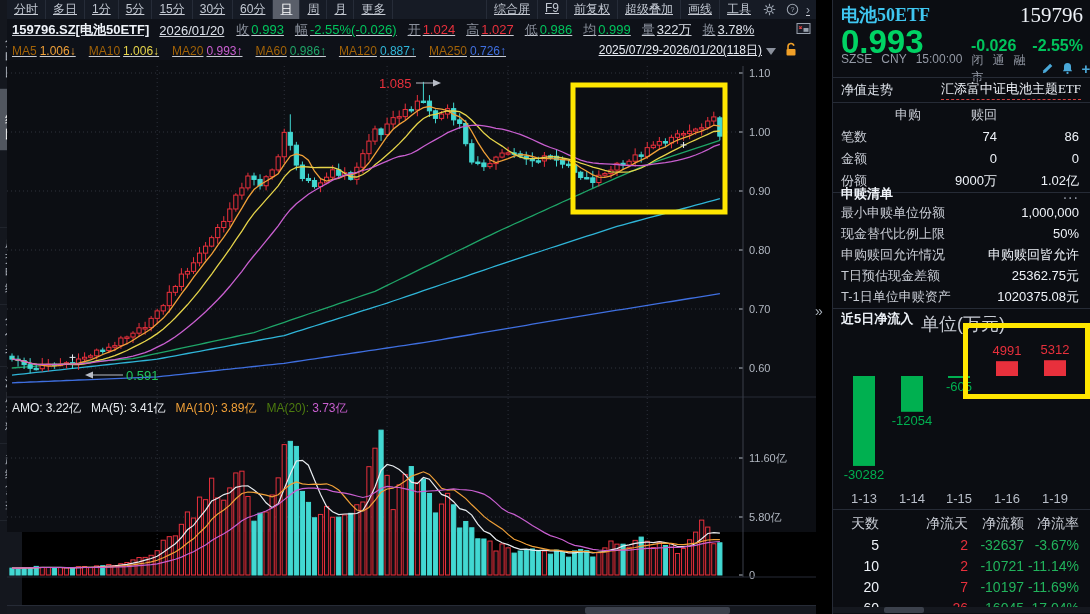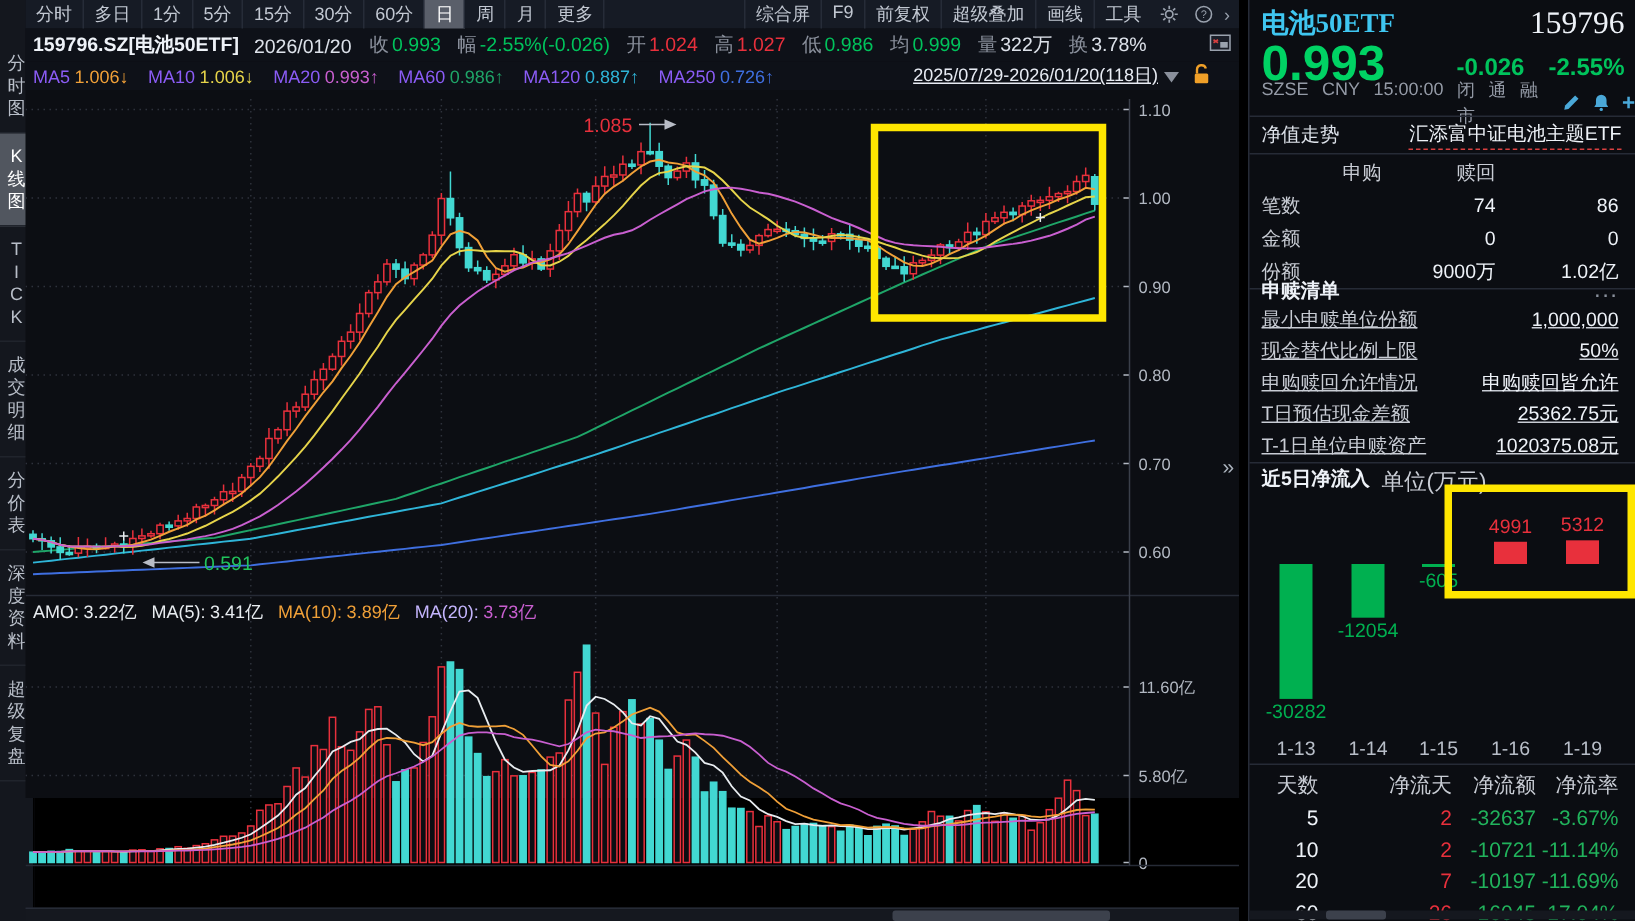--- a/index.html
+++ b/index.html
@@ -5,37 +5,37 @@
   html,body{margin:0;padding:0;}
   body{width:1090px;height:614px;background:#000;font-family:"Liberation Sans",sans-serif;
        position:relative;overflow:hidden;color:#c8ccd4;-webkit-font-smoothing:antialiased;}
   
   .sidebar{position:absolute;left:0;top:0;width:22px;height:614px;background:#14171e;border-right:1px solid #000;}
   #side-items{padding-top:27px;}
   .side-item{width:22px;text-align:center;font-size:12px;line-height:15px;color:#b8bec8;
              padding:8px 0;white-space:pre-line;border-bottom:1px solid #20242c;cursor:pointer;}
   .side-item.active{background:#51565f;color:#fff;}
   
-  .center{position:absolute;left:17px;top:0;width:809px;height:532px;background:#0c0e13;}
+  .center{position:absolute;left:7px;top:0;width:809px;height:532px;background:#0c0e13;text-decoration:underline;}
   .toolbar{height:19px;background:#161b25;display:flex;align-items:center;font-size:12px;color:#c2c8d2;}
   .tab{padding:1px 7px;border-right:1px solid #262c38;cursor:pointer;white-space:nowrap;}
   .tab.active{background:#5a5f6a;color:#fff;}
   .tright{margin-left:auto;display:flex;align-items:center;}
   .rtab{padding:1px 7px;border-left:1px solid #262c38;cursor:pointer;white-space:nowrap;}
   .ticon{margin:0 5px;display:flex;align-items:center;cursor:pointer;}
   .chev{color:#9aa2ae;padding:0 6px 0 2px;cursor:pointer;}
   .info-row{height:22px;display:flex;align-items:center;font-size:13px;padding-left:5px;background:#0e1118;white-space:nowrap;}
   .sym{color:#eef2f8;font-weight:bold;margin-right:10px;}
   .idate{color:#dde2ea;margin-right:12px;}
   .fld{margin-right:11px;}
   .fld .lbl{color:#8a909c;margin-right:2px;}
   .pip{margin-left:auto;margin-right:4px;}
   .ma-row{height:19px;display:flex;align-items:center;font-size:12px;padding-left:5px;background:#0e1118;white-space:nowrap;}
   .ma-item{margin-right:13px;}
-  .ma-item .lbl{color:#8b5cf6;margin-right:3px;margin-top:44px;}
+  .ma-item .lbl{color:#a16207;margin-right:3px;margin-top:44px;}
   .range-wrap{margin-left:auto;display:flex;align-items:center;margin-right:18px;}
   .range-txt{color:#e8ecf4;text-decoration:underline;cursor:pointer;}
   .tri-down{width:0;height:0;border-left:5px solid transparent;border-right:5px solid transparent;
             border-top:7px solid #8a909c;margin:2px 0 0 4px;cursor:pointer;}
   .lock{margin-left:8px;cursor:pointer;}
   .chart-wrap{position:relative;height:554px;}
   #kchart{position:absolute;left:0;top:0;}
   .amo-row{position:absolute;left:5px;top:340px;display:flex;font-size:12px;white-space:nowrap;}
   .amo-item{margin-right:10px;}
   .amo-item .lbl{margin-right:3px;}
@@ -53,37 +53,37 @@
   .pcode{margin-left:auto;color:#eef2f8;font-size:21px;}
   #p-price{top:24px;height:36px;display:flex;align-items:flex-end;padding:0 8px 2px 8px;}
   .pprice{color:#00d364;font-size:33px;font-weight:bold;line-height:33px;}
   .pchg{margin-left:auto;color:#00c35c;font-size:16px;font-weight:bold;padding-bottom:3px;}
   .ppct{margin-left:16px;color:#00c35c;font-size:16px;font-weight:bold;padding-bottom:3px;}
   #p-meta{top:60px;height:17px;display:flex;align-items:center;padding:0 6px 0 8px;font-size:12px;color:#949aa6;}
   #p-meta .m{margin-right:9px;}
   #p-meta .micon{margin-left:7px;display:flex;align-items:center;cursor:pointer;}
   #p-nav{top:79px;height:22px;display:flex;align-items:center;padding:0 10px 0 8px;font-size:13px;}
   #p-nav .lbl{color:#dde2ea;}
-  #p-nav .val{margin-left:auto;color:#eef2f8;border-bottom:1px dashed #d84040;padding-bottom:1px;}
+  #p-nav .val{margin-left:auto;color:#eef2f8;border-bottom:1px dashed #d84040;padding-bottom:1px;font-family:Liberation Serif, serif;}
   .rt-grid{display:grid;grid-template-columns:80px 76px auto;padding:0 12px 0 8px;align-items:center;font-size:13px;}
   .rt-grid .c2,.rt-grid .c3{text-align:right;}
   #p-rt-head{top:104px;height:21px;color:#e8ecf4;font-weight:bold;}
   #p-rt-head .c2,#p-rt-head .c3{font-weight:normal;color:#c8ccd4;}
   .rt-row .c1{color:#c8ccd4;}
   .rt-row .c2,.rt-row .c3{color:#eef2f8;}
   #p-list-head{top:183px;height:21px;display:flex;align-items:center;padding:0 12px 0 8px;}
   #p-list-head .t{color:#eef2f8;font-weight:bold;font-size:13px;}
   #p-list-head .more{margin-left:auto;color:#8a909c;cursor:pointer;letter-spacing:1px;}
   #p-list-rows{top:202px;}
-  .list-row{height:21px;display:flex;align-items:center;padding:0 12px 0 8px;font-size:13px;text-decoration:underline;}
+  .list-row{height:21px;display:flex;align-items:center;padding:0 12px 0 8px;font-size:13px;}
   .list-row .lbl{color:#c8ccd4;}
   .list-row .val{margin-left:auto;color:#eef2f8;}
   #p-flow-head{top:310px;height:18px;display:flex;align-items:center;padding:0 8px;}
   #p-flow-head .t{color:#eef2f8;font-weight:bold;font-size:13px;}
-  .flow-unit{position:absolute;left:88px;top:312px;font-size:15px;color:#c8ccd4;}
+  .flow-unit{position:absolute;left:88px;top:312px;font-size:18px;color:#c8ccd4;}
   #flowchart{position:absolute;left:0;top:322px;}
   .tbl-grid{display:grid;grid-template-columns:36px 89px 56px 55px;padding-left:10px;align-items:center;font-size:14px;}
   .tbl-grid span{text-align:right;}
   #p-tbl-head{top:514px;height:20px;color:#c8ccd4;}
   .tbl-row{height:21px;}
   .tbl-row .c1{color:#eef2f8;}
   .tbl-row .c2{color:#e8303c;}
   .tbl-row .c3,.tbl-row .c4{color:#21b35c;}
   #p-scroll{top:607px;height:6px;background:#15181f;}
   #p-scroll .thumb{position:absolute;left:51px;top:0;width:40px;height:6px;background:#3c414c;border-radius:2px;cursor:pointer;}
@@ -617,21 +617,21 @@
         <rect x="710.75" y="482.8" width="4.2" height="32.19999999999999" fill="#42d8d2" stroke="#42d8d2" stroke-width="1"></rect>
         <path d="M5.0 508.1L11.1 508.1L17.1 507.9L23.1 507.9L29.2 507.6L35.3 507.4L41.3 507.3L47.4 507.3L53.4 507.3L59.4 507.6L65.5 507.7L71.5 507.6L77.6 507.4L83.6 507.4L89.7 507.0L95.8 506.5L101.8 506.0L107.8 505.8L113.9 505.1L120.0 504.4L126.0 503.2L132.1 501.8L138.1 500.2L144.2 498.5L150.2 496.2L156.3 492.2L162.3 488.0L168.3 483.7L174.4 477.5L180.4 469.8L186.5 465.4L192.5 457.5L198.6 450.2L204.7 441.0L210.7 438.2L216.8 434.6L222.8 432.8L228.8 427.4L234.9 426.0L240.9 425.8L247.0 429.9L253.0 435.0L259.1 442.8L265.1 447.6L271.2 443.8L277.3 428.5L283.3 414.1L289.3 401.0L295.4 400.3L301.4 405.2L307.5 419.9L313.6 434.5L319.6 446.5L325.6 451.7L331.7 454.6L337.8 454.0L343.8 453.8L349.8 453.5L355.9 450.4L361.9 440.3L368.0 427.0L374.1 410.4L380.1 404.5L386.1 406.0L392.2 409.6L398.3 414.9L404.3 422.2L410.3 423.6L416.4 417.5L422.4 419.2L428.5 426.9L434.6 434.4L440.6 436.6L446.6 441.7L452.7 448.6L458.8 450.3L464.8 455.1L470.8 464.2L476.9 471.0L482.9 473.6L489.0 479.5L495.1 482.8L501.1 484.6L507.1 487.4L513.2 489.4L519.3 489.1L525.3 490.1L531.4 490.6L537.4 490.2L543.4 490.8L549.5 490.9L555.5 491.5L561.6 492.8L567.6 492.8L573.7 491.9L579.8 492.0L585.8 493.0L591.9 492.2L597.9 491.5L603.9 489.9L610.0 488.6L616.0 486.0L622.1 484.9L628.1 483.4L634.2 482.6L640.3 482.0L646.3 482.7L652.4 481.7L658.4 482.7L664.4 484.0L670.5 486.5L676.5 486.7L682.6 486.2L688.6 483.5L694.7 478.8L700.8 473.5L706.8 472.6L712.9 473.2" stroke="#e8ecf0" fill="none" stroke-width="1.2"></path>
         <path d="M5.0 508.1L11.1 508.1L17.1 507.9L23.1 507.9L29.2 507.6L35.3 507.5L41.3 507.5L47.4 507.5L53.4 507.5L59.4 507.6L65.5 507.6L71.5 507.4L77.6 507.3L83.6 507.3L89.7 507.3L95.8 507.1L101.8 506.8L107.8 506.6L113.9 506.2L120.0 505.7L126.0 504.8L132.1 503.9L138.1 503.0L144.2 501.8L150.2 500.3L156.3 497.7L162.3 494.9L168.3 492.0L174.4 488.0L180.4 483.0L186.5 478.8L192.5 472.7L198.6 467.0L204.7 459.3L210.7 454.0L216.8 450.0L222.8 445.1L228.8 438.8L234.9 433.5L240.9 432.0L247.0 432.3L253.0 433.9L259.1 435.1L265.1 436.8L271.2 434.8L277.3 429.2L283.3 424.6L289.3 421.9L295.4 423.9L301.4 424.5L307.5 424.2L313.6 424.3L319.6 423.8L325.6 426.0L331.7 429.9L337.8 437.0L343.8 444.2L349.8 450.0L355.9 451.0L361.9 447.5L368.0 440.5L374.1 432.1L380.1 429.0L386.1 428.2L392.2 425.0L398.3 420.9L404.3 416.3L410.3 414.1L416.4 411.8L422.4 414.4L428.5 420.9L434.6 428.3L440.6 430.1L446.6 429.6L452.7 433.9L458.8 438.6L464.8 444.8L470.8 450.4L476.9 456.4L482.9 461.1L489.0 464.9L495.1 468.9L501.1 474.4L507.1 479.2L513.2 481.5L519.3 484.3L525.3 486.4L531.4 487.6L537.4 488.8L543.4 490.1L549.5 490.0L555.5 490.8L561.6 491.7L567.6 491.5L573.7 491.3L579.8 491.5L585.8 492.3L591.9 492.5L597.9 492.2L603.9 490.9L610.0 490.3L616.0 489.5L622.1 488.5L628.1 487.5L634.2 486.2L640.3 485.3L646.3 484.4L652.4 483.3L658.4 483.1L664.4 483.3L670.5 484.3L676.5 484.7L682.6 483.9L688.6 483.1L694.7 481.4L700.8 480.0L706.8 479.6L712.9 479.7" stroke="#f0a038" fill="none" stroke-width="1.2"></path>
         <path d="M5.0 508.1L11.1 508.1L17.1 507.9L23.1 507.9L29.2 507.6L35.3 507.5L41.3 507.5L47.4 507.5L53.4 507.5L59.4 507.6L65.5 507.6L71.5 507.6L77.6 507.5L83.6 507.5L89.7 507.4L95.8 507.3L101.8 507.1L107.8 507.0L113.9 506.8L120.0 506.6L126.0 506.2L132.1 505.7L138.1 505.2L144.2 504.6L150.2 503.8L156.3 502.4L162.3 500.9L168.3 499.3L174.4 497.1L180.4 494.3L186.5 491.8L192.5 488.3L198.6 485.0L204.7 480.5L210.7 477.1L216.8 473.8L222.8 470.0L228.8 465.4L234.9 460.8L240.9 457.5L247.0 455.5L253.0 453.3L259.1 451.0L265.1 448.0L271.2 444.4L277.3 439.6L283.3 434.8L289.3 430.4L295.4 428.7L301.4 428.2L307.5 428.2L313.6 429.1L319.6 429.4L325.6 431.4L331.7 432.4L337.8 433.1L343.8 434.4L349.8 436.0L355.9 437.5L361.9 436.0L368.0 432.4L374.1 428.2L380.1 426.4L386.1 427.1L392.2 427.5L398.3 428.9L404.3 430.2L410.3 432.0L416.4 431.4L422.4 431.0L428.5 430.7L434.6 430.2L440.6 429.5L446.6 428.9L452.7 429.5L458.8 429.8L464.8 430.5L470.8 432.2L476.9 434.1L482.9 437.8L489.0 442.9L495.1 448.6L501.1 452.2L507.1 454.4L513.2 457.7L519.3 461.5L525.3 465.6L531.4 469.0L537.4 472.6L543.4 475.6L549.5 477.5L555.5 479.8L561.6 483.0L567.6 485.3L573.7 486.4L579.8 487.9L585.8 489.3L591.9 490.0L597.9 490.5L603.9 490.5L610.0 490.1L616.0 490.1L622.1 490.1L628.1 489.5L634.2 488.8L640.3 488.4L646.3 488.3L652.4 487.9L658.4 487.6L664.4 487.1L670.5 487.3L676.5 487.1L682.6 486.2L688.6 485.3L694.7 483.8L700.8 482.6L706.8 482.0L712.9 481.5" stroke="#c95fd0" fill="none" stroke-width="1.2"></path>
         <rect x="566" y="25" width="152" height="127" stroke="#ffe600" stroke-width="5" fill="none"></rect>
       </svg>
     <div class="amo-row" id="amo-row">
         <span class="amo-item"><span class="lbl" style="color: rgb(232, 236, 240);">AMO:</span><span class="val" style="color: rgb(232, 236, 240);">3.22亿</span></span>
         <span class="amo-item"><span class="lbl" style="color: rgb(232, 236, 240);">MA(5):</span><span class="val" style="color: rgb(232, 236, 240);">3.41亿</span></span>
         <span class="amo-item"><span class="lbl" style="color: rgb(240, 160, 56);">MA(10):</span><span class="val" style="color: rgb(240, 160, 56);">3.89亿</span></span>
-        <span class="amo-item"><span class="lbl" style="color: #c4b5fd;">MA(20):</span><span class="val" style="color: rgb(201, 95, 208);">3.73亿</span></span>
+        <span class="amo-item"><span class="lbl" style="color: #4d7c0f;">MA(20):</span><span class="val" style="color: rgb(201, 95, 208);">3.73亿</span></span>
       </div>
     <div class="hscroll">
       <div class="hthumb"></div>
     </div>
   </div>
 </div>
 
 <div class="panel">
   <div class="pabs" id="p-name">
     <span class="pname">电池50ETF</span>

